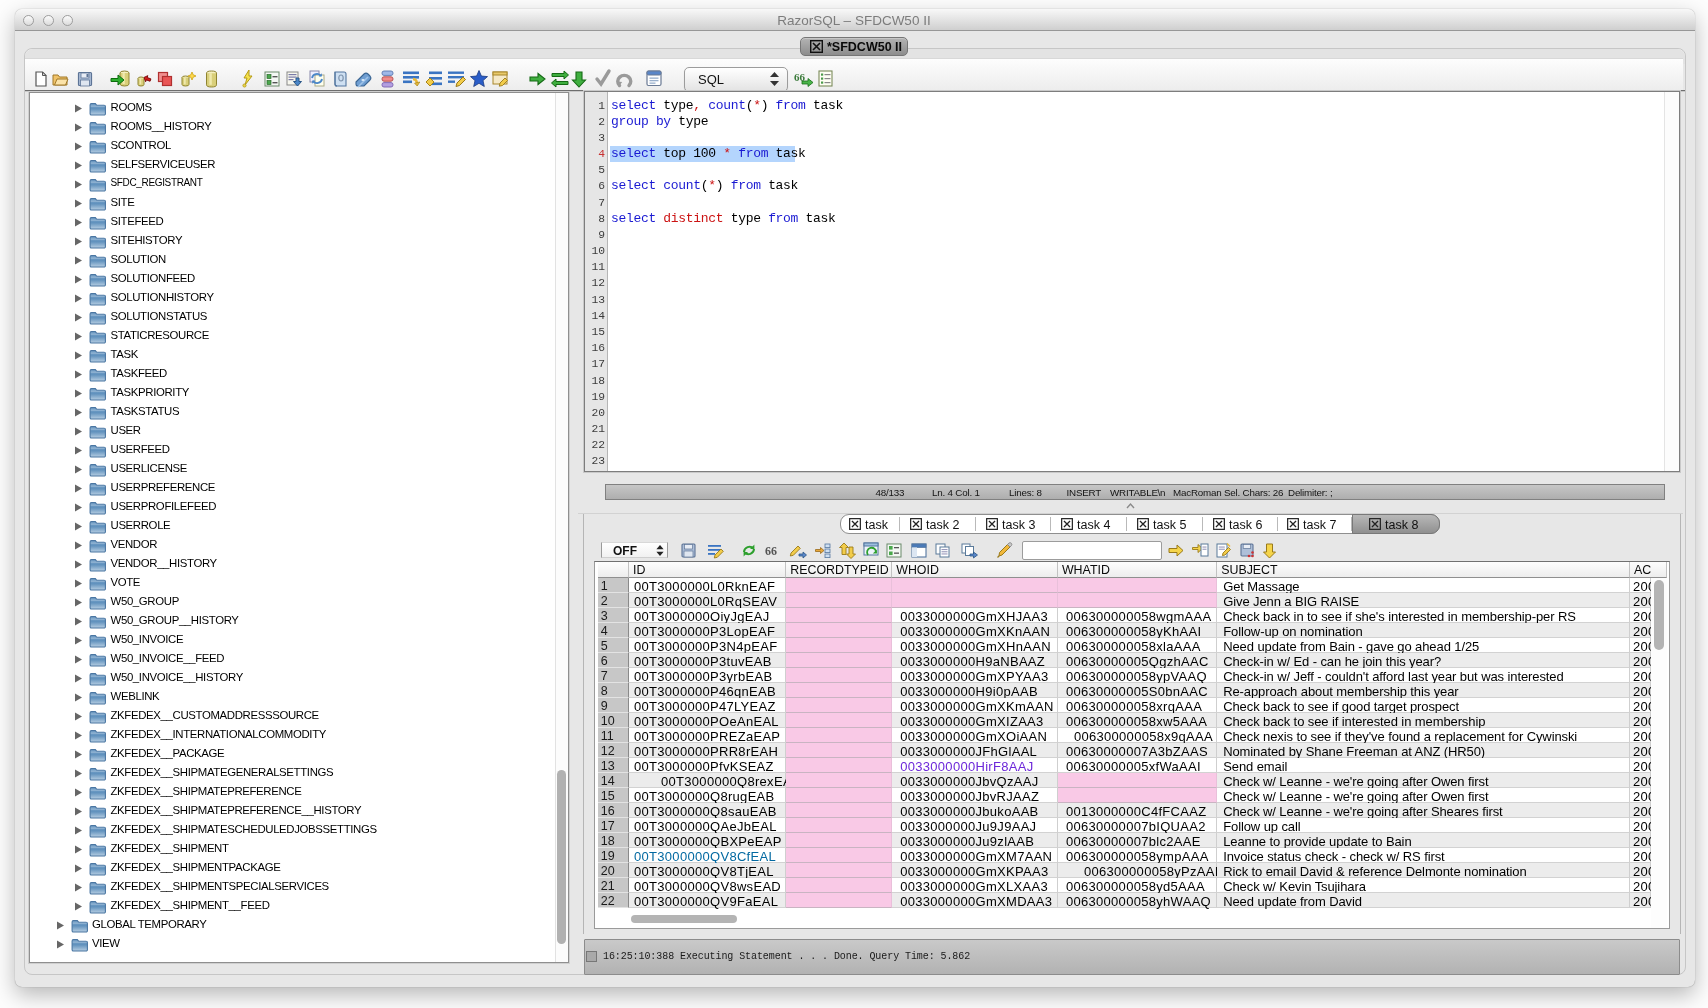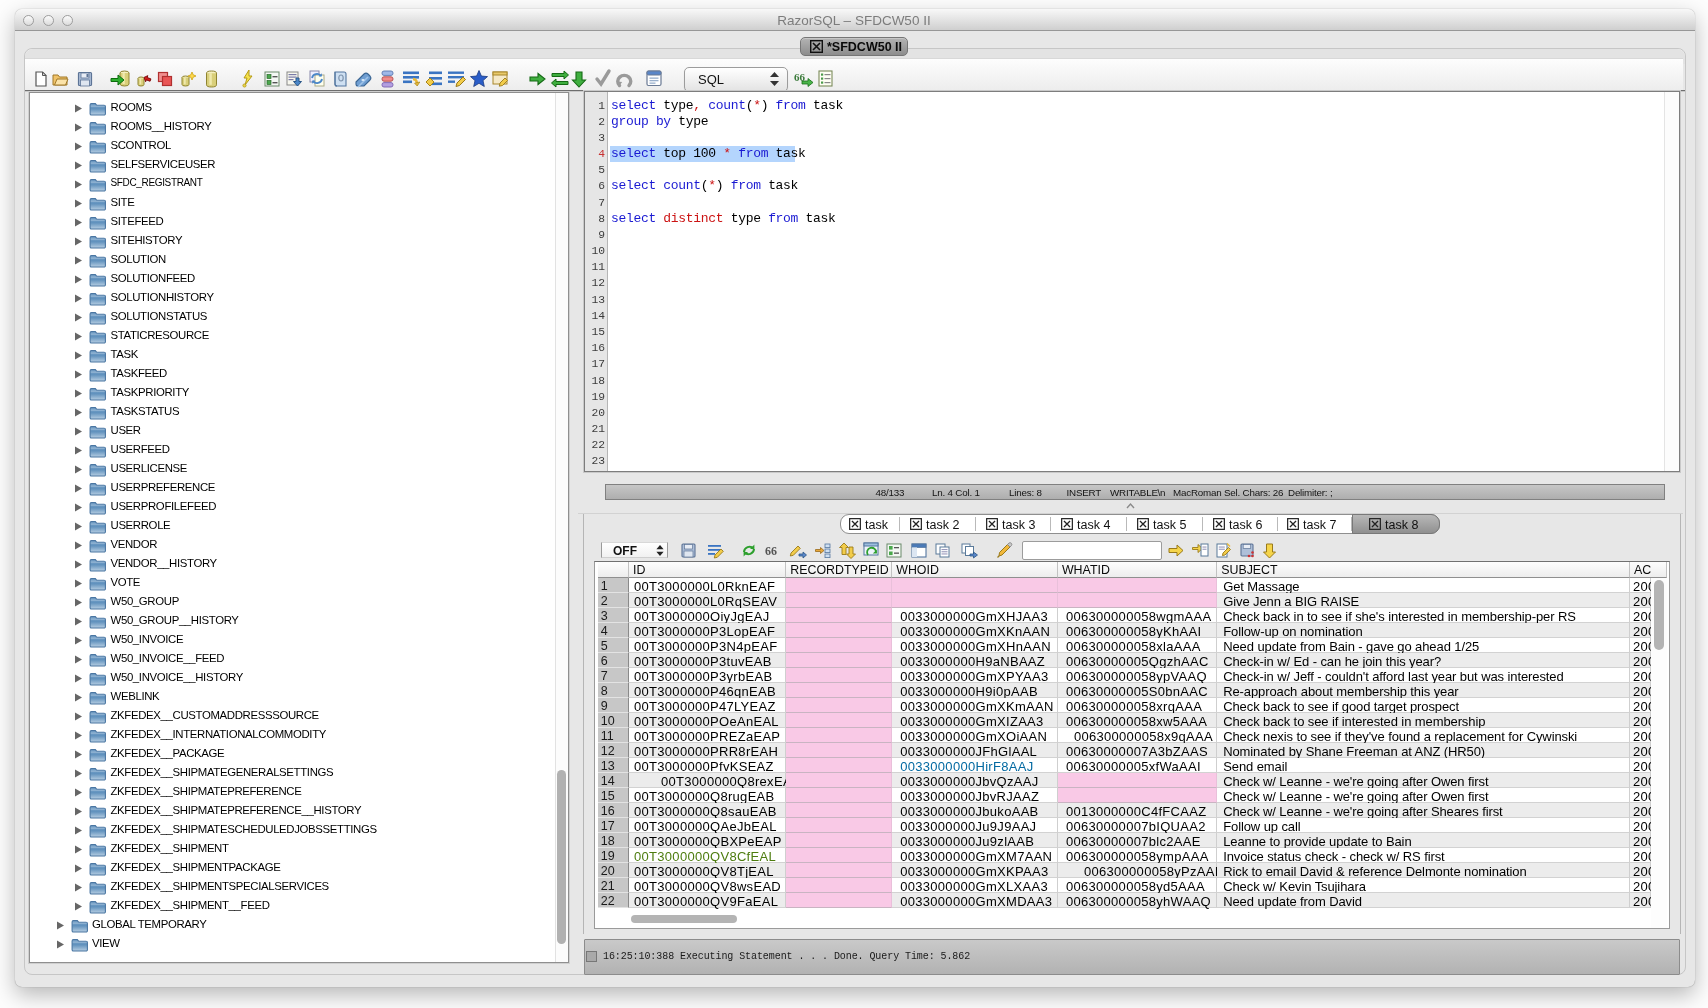--- a/index.html
+++ b/index.html
@@ -938,21 +938,21 @@
 <div class="abs" style="left:1217.2px;top:743.2px;width:412.79999999999995px;height:15.0px;background:#ececec;border-right:1px solid #cfcfcf;border-bottom:1px solid #d2d2d2;overflow:hidden;"></div>
 <div class="abs" style="left:1223.2px;top:743.7px;width:406.79999999999995px;height:15.0px;overflow:hidden;font-size:13px;letter-spacing:-0.1px;color:#000;white-space:nowrap;">Nominated by Shane Freeman at ANZ (HR50)</div>
 <div class="abs" style="left:1630px;top:743.2px;width:20.5px;height:15.0px;background:#ececec;border-right:1px solid #cfcfcf;border-bottom:1px solid #d2d2d2;overflow:hidden;"></div>
 <div class="abs" style="left:1633px;top:743.7px;width:17.5px;height:15.0px;overflow:hidden;font-size:13px;letter-spacing:0.3px;color:#000;white-space:nowrap;">2006</div>
 <div class="abs" style="left:597.8px;top:758.2px;width:31.200000000000045px;height:15.0px;background:#c7c7c7;border-right:1px solid #8a8a8a;border-bottom:1px solid #e3e3e3;"></div>
 <div class="abs" style="left:600.8px;top:758.7px;font-size:12.5px;color:#1a1a1a;">13</div>
 <div class="abs" style="left:629px;top:758.2px;width:157.29999999999995px;height:15.0px;background:#ffffff;border-right:1px solid #cfcfcf;border-bottom:1px solid #d2d2d2;overflow:hidden;"></div>
 <div class="abs" style="left:634px;top:758.7px;width:152.29999999999995px;height:15.0px;overflow:hidden;font-size:13px;letter-spacing:0.3px;color:#000;white-space:nowrap;">00T3000000PfvKSEAZ</div>
 <div class="abs" style="left:786.3px;top:758.2px;width:105.90000000000009px;height:15.0px;background:#f9c9e6;border-right:1px solid #e9c0da;border-bottom:1px solid #c9b4c2;overflow:hidden;"></div>
 <div class="abs" style="left:892.2px;top:758.2px;width:165.70000000000005px;height:15.0px;background:#ffffff;border-right:1px solid #cfcfcf;border-bottom:1px solid #d2d2d2;overflow:hidden;"></div>
-<div class="abs" style="left:900.2px;top:758.7px;width:157.70000000000005px;height:15.0px;overflow:hidden;font-size:13px;letter-spacing:0.3px;color:#0369a1;white-space:nowrap;">0033000000HirF8AAJ</div>
+<div class="abs" style="left:900.2px;top:758.7px;width:157.70000000000005px;height:15.0px;overflow:hidden;font-size:13px;letter-spacing:0.3px;color:#6d28d9;white-space:nowrap;">0033000000HirF8AAJ</div>
 <div class="abs" style="left:1057.9px;top:758.2px;width:159.29999999999995px;height:15.0px;background:#ffffff;border-right:1px solid #cfcfcf;border-bottom:1px solid #d2d2d2;overflow:hidden;"></div>
 <div class="abs" style="left:1065.9px;top:758.7px;width:151.29999999999995px;height:15.0px;overflow:hidden;font-size:13px;letter-spacing:0.3px;color:#000;white-space:nowrap;">00630000005xfWaAAI</div>
 <div class="abs" style="left:1217.2px;top:758.2px;width:412.79999999999995px;height:15.0px;background:#ffffff;border-right:1px solid #cfcfcf;border-bottom:1px solid #d2d2d2;overflow:hidden;"></div>
 <div class="abs" style="left:1223.2px;top:758.7px;width:406.79999999999995px;height:15.0px;overflow:hidden;font-size:13px;letter-spacing:-0.1px;color:#000;white-space:nowrap;">Send email</div>
 <div class="abs" style="left:1630px;top:758.2px;width:20.5px;height:15.0px;background:#ffffff;border-right:1px solid #cfcfcf;border-bottom:1px solid #d2d2d2;overflow:hidden;"></div>
 <div class="abs" style="left:1633px;top:758.7px;width:17.5px;height:15.0px;overflow:hidden;font-size:13px;letter-spacing:0.3px;color:#000;white-space:nowrap;">2006</div>
 <div class="abs" style="left:597.8px;top:773.2px;width:31.200000000000045px;height:15.0px;background:#c7c7c7;border-right:1px solid #8a8a8a;border-bottom:1px solid #e3e3e3;"></div>
 <div class="abs" style="left:600.8px;top:773.7px;font-size:12.5px;color:#1a1a1a;">14</div>
 <div class="abs" style="left:629px;top:773.2px;width:157.29999999999995px;height:15.0px;background:#ececec;border-right:1px solid #cfcfcf;border-bottom:1px solid #d2d2d2;overflow:hidden;"></div>
 <div class="abs" style="left:634px;top:773.7px;width:152.29999999999995px;height:15.0px;overflow:hidden;font-size:13px;letter-spacing:0.3px;color:#000;white-space:nowrap;margin-left:27px;">00T3000000Q8rexEAB</div>
@@ -1011,21 +1011,21 @@
 <div class="abs" style="left:900.2px;top:833.7px;width:157.70000000000005px;height:15.0px;overflow:hidden;font-size:13px;letter-spacing:0.3px;color:#000;white-space:nowrap;">0033000000Ju9zlAAB</div>
 <div class="abs" style="left:1057.9px;top:833.2px;width:159.29999999999995px;height:15.0px;background:#ececec;border-right:1px solid #cfcfcf;border-bottom:1px solid #d2d2d2;overflow:hidden;"></div>
 <div class="abs" style="left:1065.9px;top:833.7px;width:151.29999999999995px;height:15.0px;overflow:hidden;font-size:13px;letter-spacing:0.3px;color:#000;white-space:nowrap;">00630000007blc2AAE</div>
 <div class="abs" style="left:1217.2px;top:833.2px;width:412.79999999999995px;height:15.0px;background:#ececec;border-right:1px solid #cfcfcf;border-bottom:1px solid #d2d2d2;overflow:hidden;"></div>
 <div class="abs" style="left:1223.2px;top:833.7px;width:406.79999999999995px;height:15.0px;overflow:hidden;font-size:13px;letter-spacing:-0.1px;color:#000;white-space:nowrap;">Leanne to provide update to Bain</div>
 <div class="abs" style="left:1630px;top:833.2px;width:20.5px;height:15.0px;background:#ececec;border-right:1px solid #cfcfcf;border-bottom:1px solid #d2d2d2;overflow:hidden;"></div>
 <div class="abs" style="left:1633px;top:833.7px;width:17.5px;height:15.0px;overflow:hidden;font-size:13px;letter-spacing:0.3px;color:#000;white-space:nowrap;">2006</div>
 <div class="abs" style="left:597.8px;top:848.2px;width:31.200000000000045px;height:15.0px;background:#c7c7c7;border-right:1px solid #8a8a8a;border-bottom:1px solid #e3e3e3;"></div>
 <div class="abs" style="left:600.8px;top:848.7px;font-size:12.5px;color:#1a1a1a;">19</div>
 <div class="abs" style="left:629px;top:848.2px;width:157.29999999999995px;height:15.0px;background:#ffffff;border-right:1px solid #cfcfcf;border-bottom:1px solid #d2d2d2;overflow:hidden;"></div>
-<div class="abs" style="left:634px;top:848.7px;width:152.29999999999995px;height:15.0px;overflow:hidden;font-size:13px;letter-spacing:0.3px;color:#4d7c0f;white-space:nowrap;">00T3000000QV8CfEAL</div>
+<div class="abs" style="left:634px;top:848.7px;width:152.29999999999995px;height:15.0px;overflow:hidden;font-size:13px;letter-spacing:0.3px;color:#0369a1;white-space:nowrap;">00T3000000QV8CfEAL</div>
 <div class="abs" style="left:786.3px;top:848.2px;width:105.90000000000009px;height:15.0px;background:#f9c9e6;border-right:1px solid #e9c0da;border-bottom:1px solid #c9b4c2;overflow:hidden;"></div>
 <div class="abs" style="left:892.2px;top:848.2px;width:165.70000000000005px;height:15.0px;background:#ffffff;border-right:1px solid #cfcfcf;border-bottom:1px solid #d2d2d2;overflow:hidden;"></div>
 <div class="abs" style="left:900.2px;top:848.7px;width:157.70000000000005px;height:15.0px;overflow:hidden;font-size:13px;letter-spacing:0.3px;color:#000;white-space:nowrap;">0033000000GmXM7AAN</div>
 <div class="abs" style="left:1057.9px;top:848.2px;width:159.29999999999995px;height:15.0px;background:#ffffff;border-right:1px solid #cfcfcf;border-bottom:1px solid #d2d2d2;overflow:hidden;"></div>
 <div class="abs" style="left:1065.9px;top:848.7px;width:151.29999999999995px;height:15.0px;overflow:hidden;font-size:13px;letter-spacing:0.3px;color:#000;white-space:nowrap;">006300000058ympAAA</div>
 <div class="abs" style="left:1217.2px;top:848.2px;width:412.79999999999995px;height:15.0px;background:#ffffff;border-right:1px solid #cfcfcf;border-bottom:1px solid #d2d2d2;overflow:hidden;"></div>
 <div class="abs" style="left:1223.2px;top:848.7px;width:406.79999999999995px;height:15.0px;overflow:hidden;font-size:13px;letter-spacing:-0.1px;color:#000;white-space:nowrap;">Invoice status check - check w/ RS first</div>
 <div class="abs" style="left:1630px;top:848.2px;width:20.5px;height:15.0px;background:#ffffff;border-right:1px solid #cfcfcf;border-bottom:1px solid #d2d2d2;overflow:hidden;"></div>
 <div class="abs" style="left:1633px;top:848.7px;width:17.5px;height:15.0px;overflow:hidden;font-size:13px;letter-spacing:0.3px;color:#000;white-space:nowrap;">2006</div>
 <div class="abs" style="left:597.8px;top:863.2px;width:31.200000000000045px;height:15.0px;background:#c7c7c7;border-right:1px solid #8a8a8a;border-bottom:1px solid #e3e3e3;"></div>

